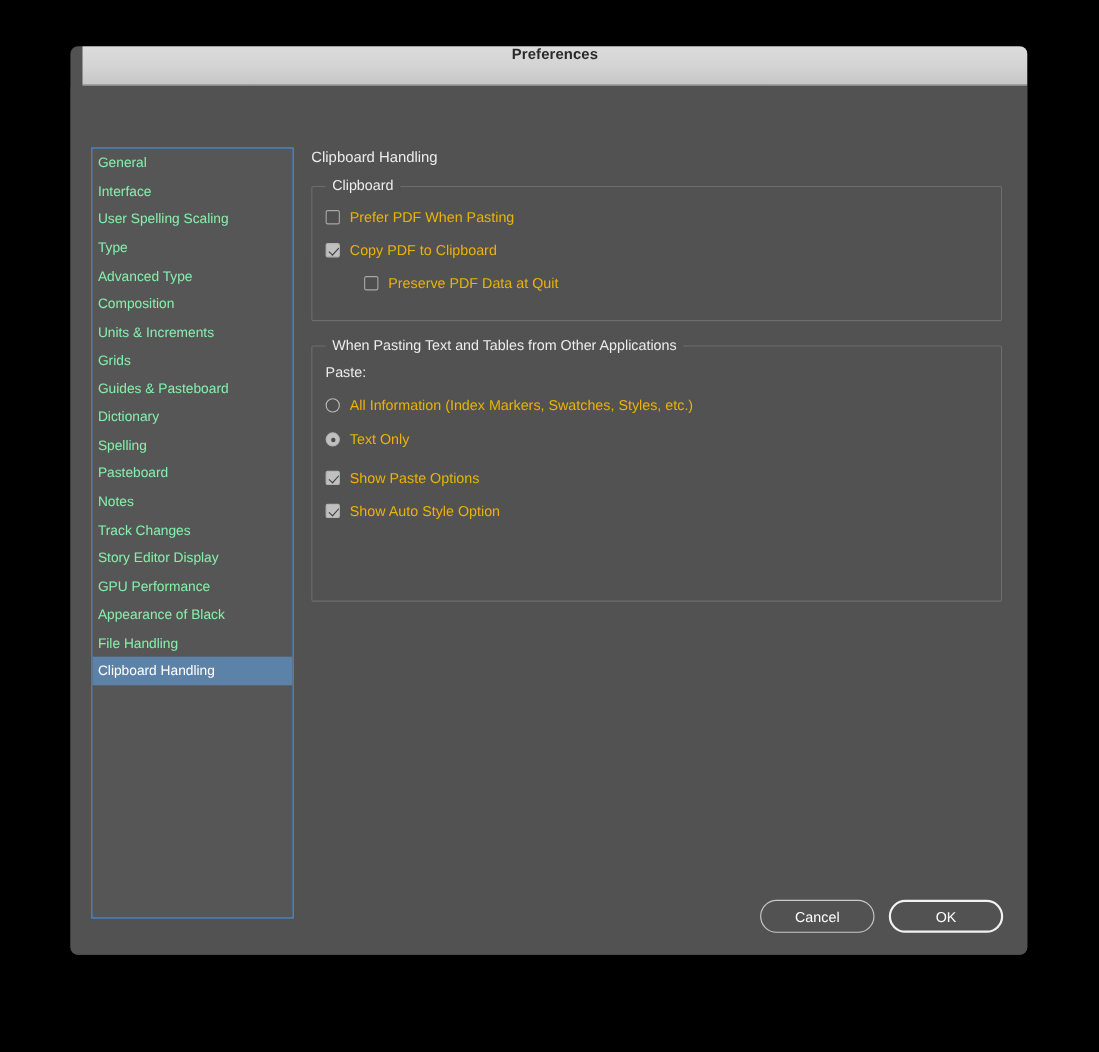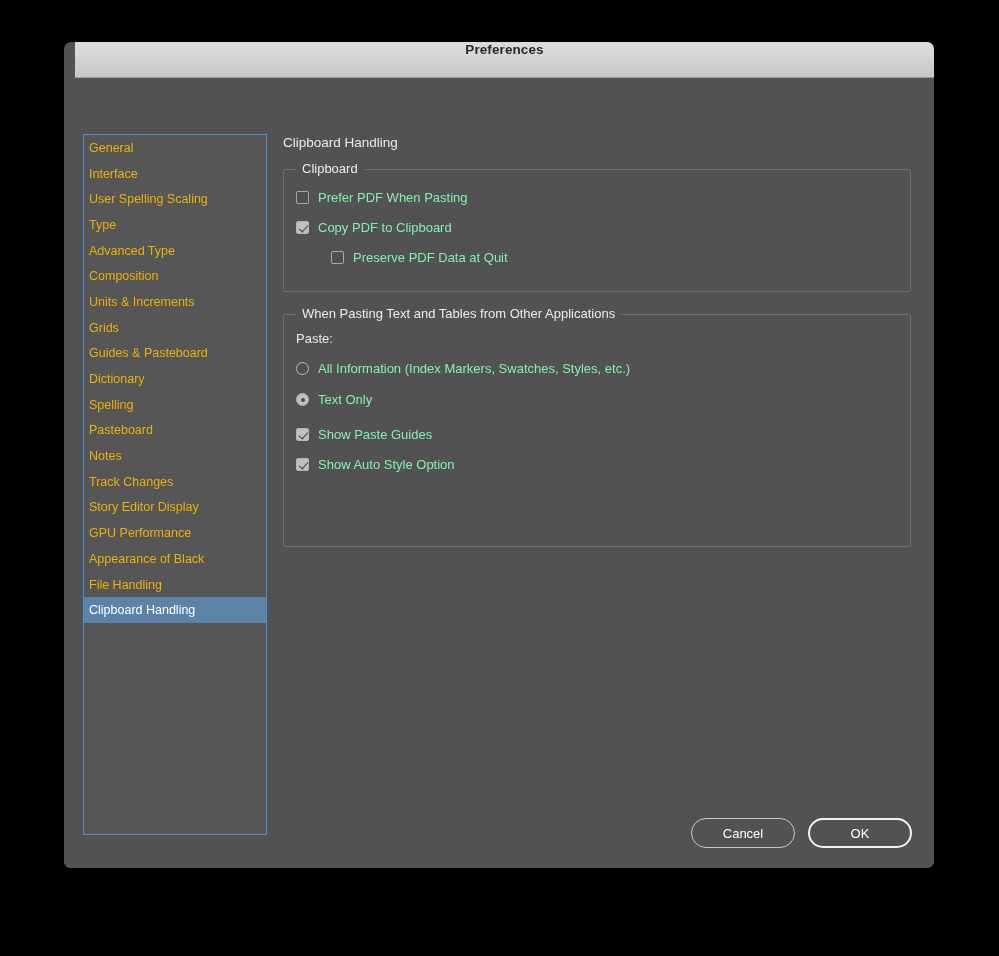--- a/index.html
+++ b/index.html
@@ -59,21 +59,21 @@
     background: #565656;
     border: 1px solid #4a90d9;
     overflow: hidden;
   }
   .side-item {
     height: 25.7px;
     display: flex;
     align-items: center;
     padding-left: 5px;
     font-size: 12.5px;
-    color: #eab308;
+    color: #86efac;
     white-space: nowrap;
   }
   .side-item.selected {
     background: #5d82a8;
     color: #ffffff;
   }
 
   
   #pane {
     position: absolute;
@@ -107,21 +107,21 @@
     font-size: 13px;
     color: #ececec;
     white-space: nowrap;
   }
 
   .row {
     position: absolute;
     display: flex;
     align-items: center;
     font-size: 13px;
-    color: #86efac;
+    color: #eab308;
     white-space: nowrap;
   }
 
   
   .cb {
     width: 13px;
     height: 13px;
     border-radius: 2px;
     flex: 0 0 auto;
     margin-right: 9px;
@@ -306,21 +306,21 @@
           <span>All Information (Index Markers, Swatches, Styles, etc.)</span>
         </div>
 
         <div class="row" style="left:12px; top:77px;">
           <span class="rb on"></span>
           <span>Text Only</span>
         </div>
 
         <div class="row" style="left:12px; top:112px;">
           <span class="cb on"></span>
-          <span>Show Paste Guides</span>
+          <span>Show Paste Options</span>
         </div>
 
         <div class="row" style="left:12px; top:142px;">
           <span class="cb on"></span>
           <span>Show Auto Style Option</span>
         </div>
       </div>
 
     </div>
 

